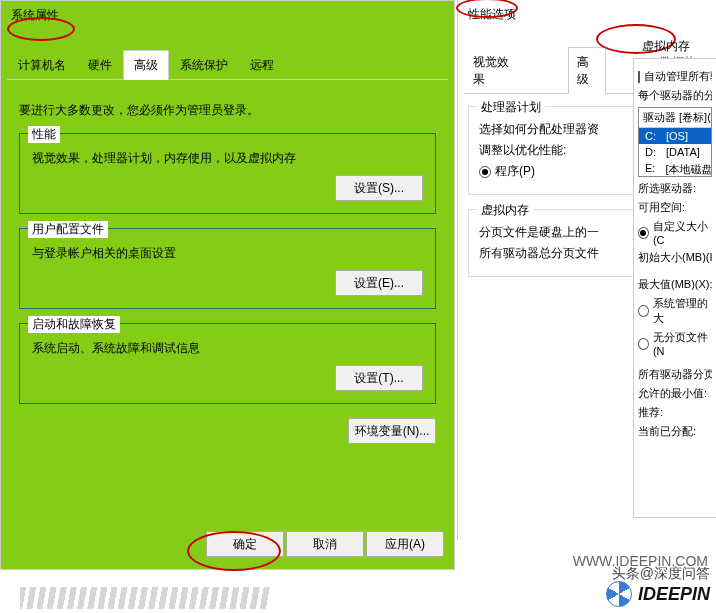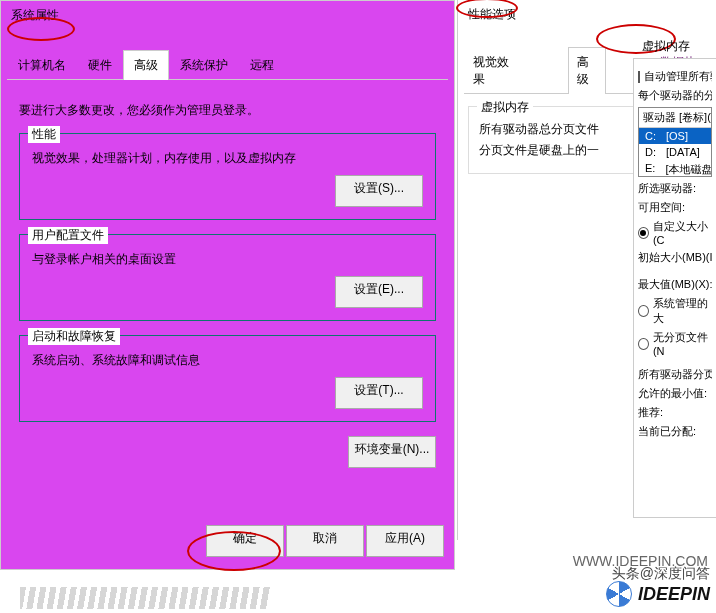--- a/index.html
+++ b/index.html
@@ -1,31 +1,31 @@
 <!DOCTYPE html>
 <html><head>
 <meta charset="utf-8">
 <style>
 * { box-sizing: border-box; margin: 0; padding: 0; font-family: "Microsoft YaHei", sans-serif; }
 body { background: #fff; width: 716px; height: 613px; position: relative; overflow: hidden; font-size: 12px; color: #000; }
 
 
-.dlg-left { position: absolute; left: 0; top: 0; width: 455px; height: 570px; background: #d946ef; border: 1px solid #ccc; }
+.dlg-left { position: absolute; left: 0; top: 0; width: 455px; height: 570px; background: #84cc16; border: 1px solid #ccc; }
 .dlg-title { padding: 6px 10px; font-size: 12px; position: relative; }
 .ring-red { position: absolute; border: 2px solid #c00; border-radius: 50%/50%; pointer-events: none; }
 .dlg-left .ring-red.t1 { left: 6px; top: 16px; width: 68px; height: 24px; }
 .tabs { display: flex; border-bottom: 1px solid #ccc; margin: 20px 6px 0 6px; }
 .tab { padding: 6px 10px; border: 1px solid transparent; border-bottom: none; margin-bottom: -1px; cursor: pointer; }
 .tab.active { border-color: #ccc; background: #fff; }
 .content { padding: 12px 18px 8px 18px; }
 .note { margin: 10px 0 14px 0; }
 .group { border: 1px solid #0f766e; padding: 10px 12px 12px 12px; margin-bottom: 14px; position: relative; }
 .group-title { position: absolute; top: -8px; left: 8px; background: #fff; padding: 0 4px; }
 .group p { margin: 6px 0; }
-.btn { display: inline-block; min-width: 88px; height: 32px; line-height: 24px; text-align: center; border: 1px solid #aaa; background: #f0f0f0; cursor: pointer; }
+.btn { display: inline-block; min-width: 88px; height: 26px; line-height: 24px; text-align: center; border: 1px solid #aaa; background: #f0f0f0; cursor: pointer; }
 .btn-row { text-align: right; margin-top: 8px; }
 .footer-btns { position: absolute; right: 10px; bottom: 12px; display: flex; gap: 2px; }
 .footer-btns .btn { min-width: 78px; }
 .ring-ok { position: absolute; left: 186px; bottom: -2px; width: 94px; height: 40px; border: 2px solid #c00; border-radius: 50%; pointer-events: none; }
 
 
 .dlg-right { position: absolute; left: 457px; top: 0; width: 259px; height: 540px; background: #fff; border-left: 1px solid #ccc; }
 .tabs-r { display: flex; border-bottom: 1px solid #ccc; margin: 18px 6px 0 6px; gap: 45px; }
 .tab-r { padding: 6px 8px; border: 1px solid transparent; border-bottom:none; cursor:pointer; margin-bottom:-1px; }
 .tab-r.active { border-color: #ccc; background:#fff; }
@@ -105,25 +105,34 @@
 <div class="dlg-right">
   <div class="dlg-title">性能选项</div>
 
   <div class="tabs-r">
     <div class="tab-r">视觉效果</div>
     <div class="tab-r active">高级</div>
     <div class="tab-r crop">数据执行</div>
   </div>
 
   <div class="rcontent">
+    <div class="rgroup">
+      <span class="rgroup-title">处理器计划</span>
+      <p class="lbl">选择如何分配处理器资</p>
+      <p class="lbl">调整以优化性能:</p>
+      <div class="radio-row">
+        <span class="radio sel"></span>
+        <span>程序(P)</span>
+      </div>
+    </div>
 
     <div class="rgroup">
       <span class="rgroup-title">虚拟内存</span>
+      <p class="lbl">分页文件是硬盘上的一</p>
       <p class="lbl">所有驱动器总分页文件</p>
-      <p class="lbl">分页文件是硬盘上的一</p>
     </div>
   </div>
 </div>
 <div class="ring-red t2" style="left:456px;top:-2px;width:62px;height:20px"></div>
 <div class="ring-vm"></div>
 <div style="position:absolute;left:636px;top:34px;padding:4px 6px;font-size:12px">虚拟内存</div>
 
 <div class="vm-panel">
   <div class="check-row">
     <span class="chk"></span>

